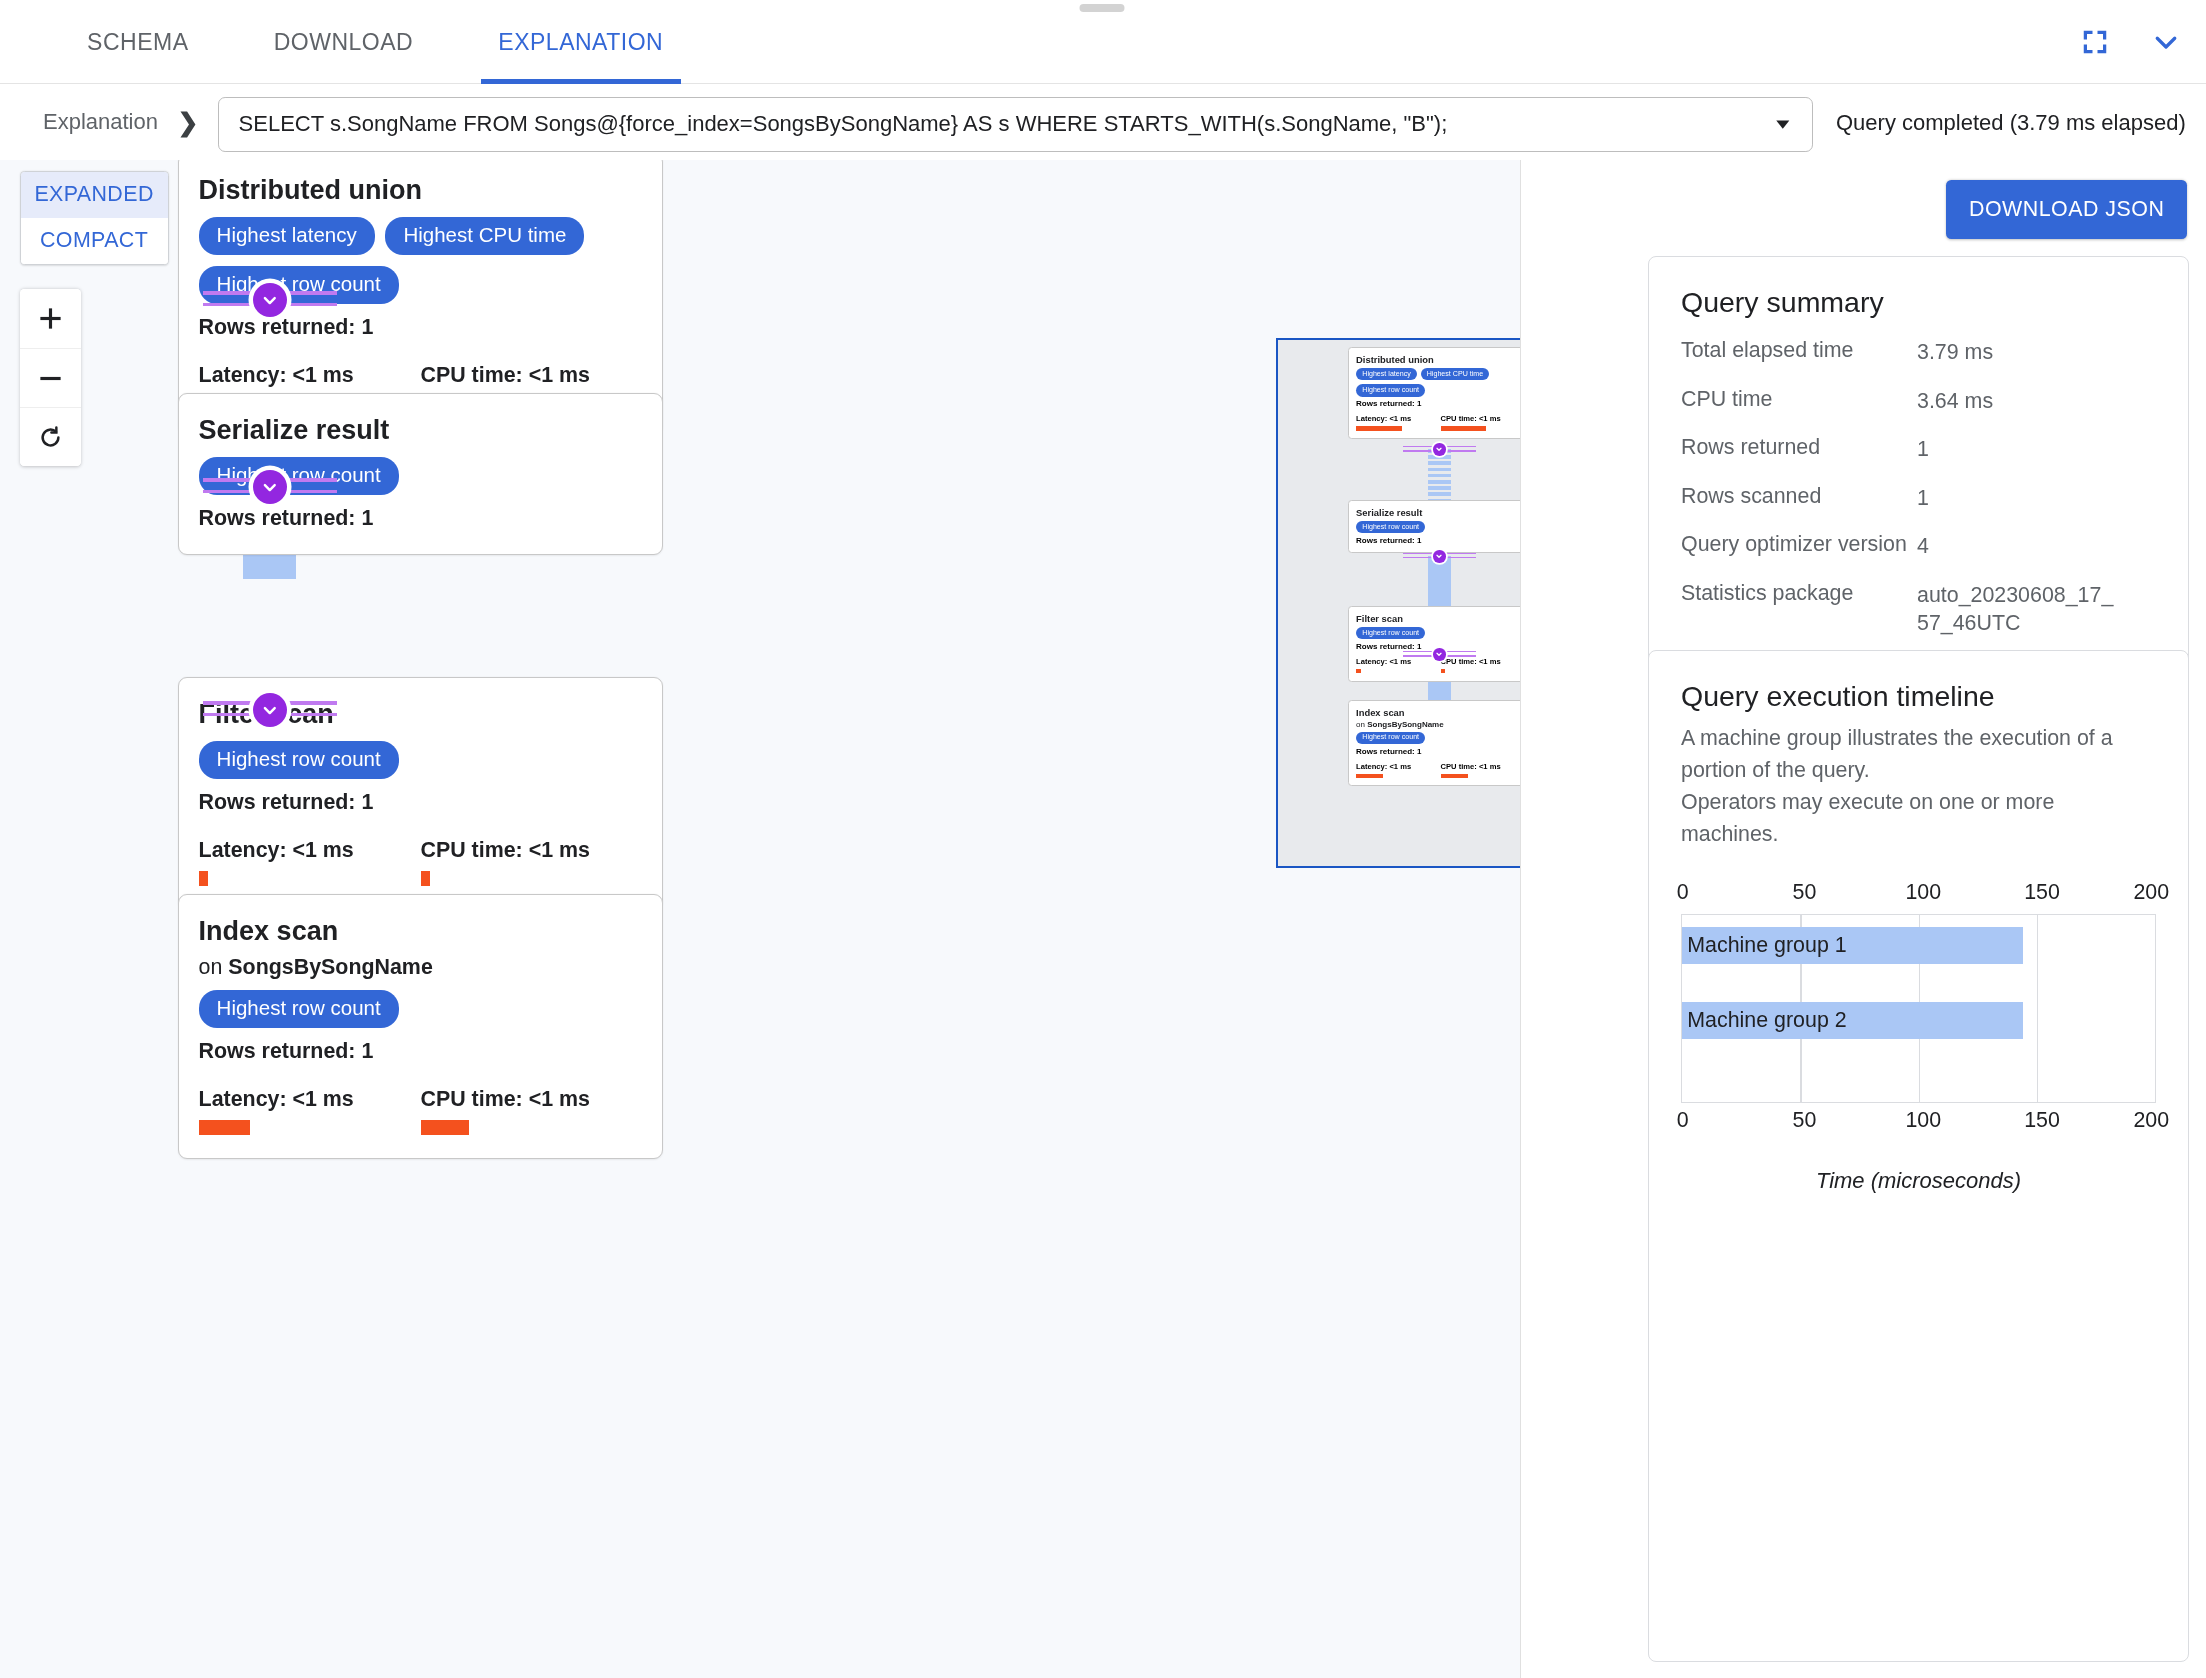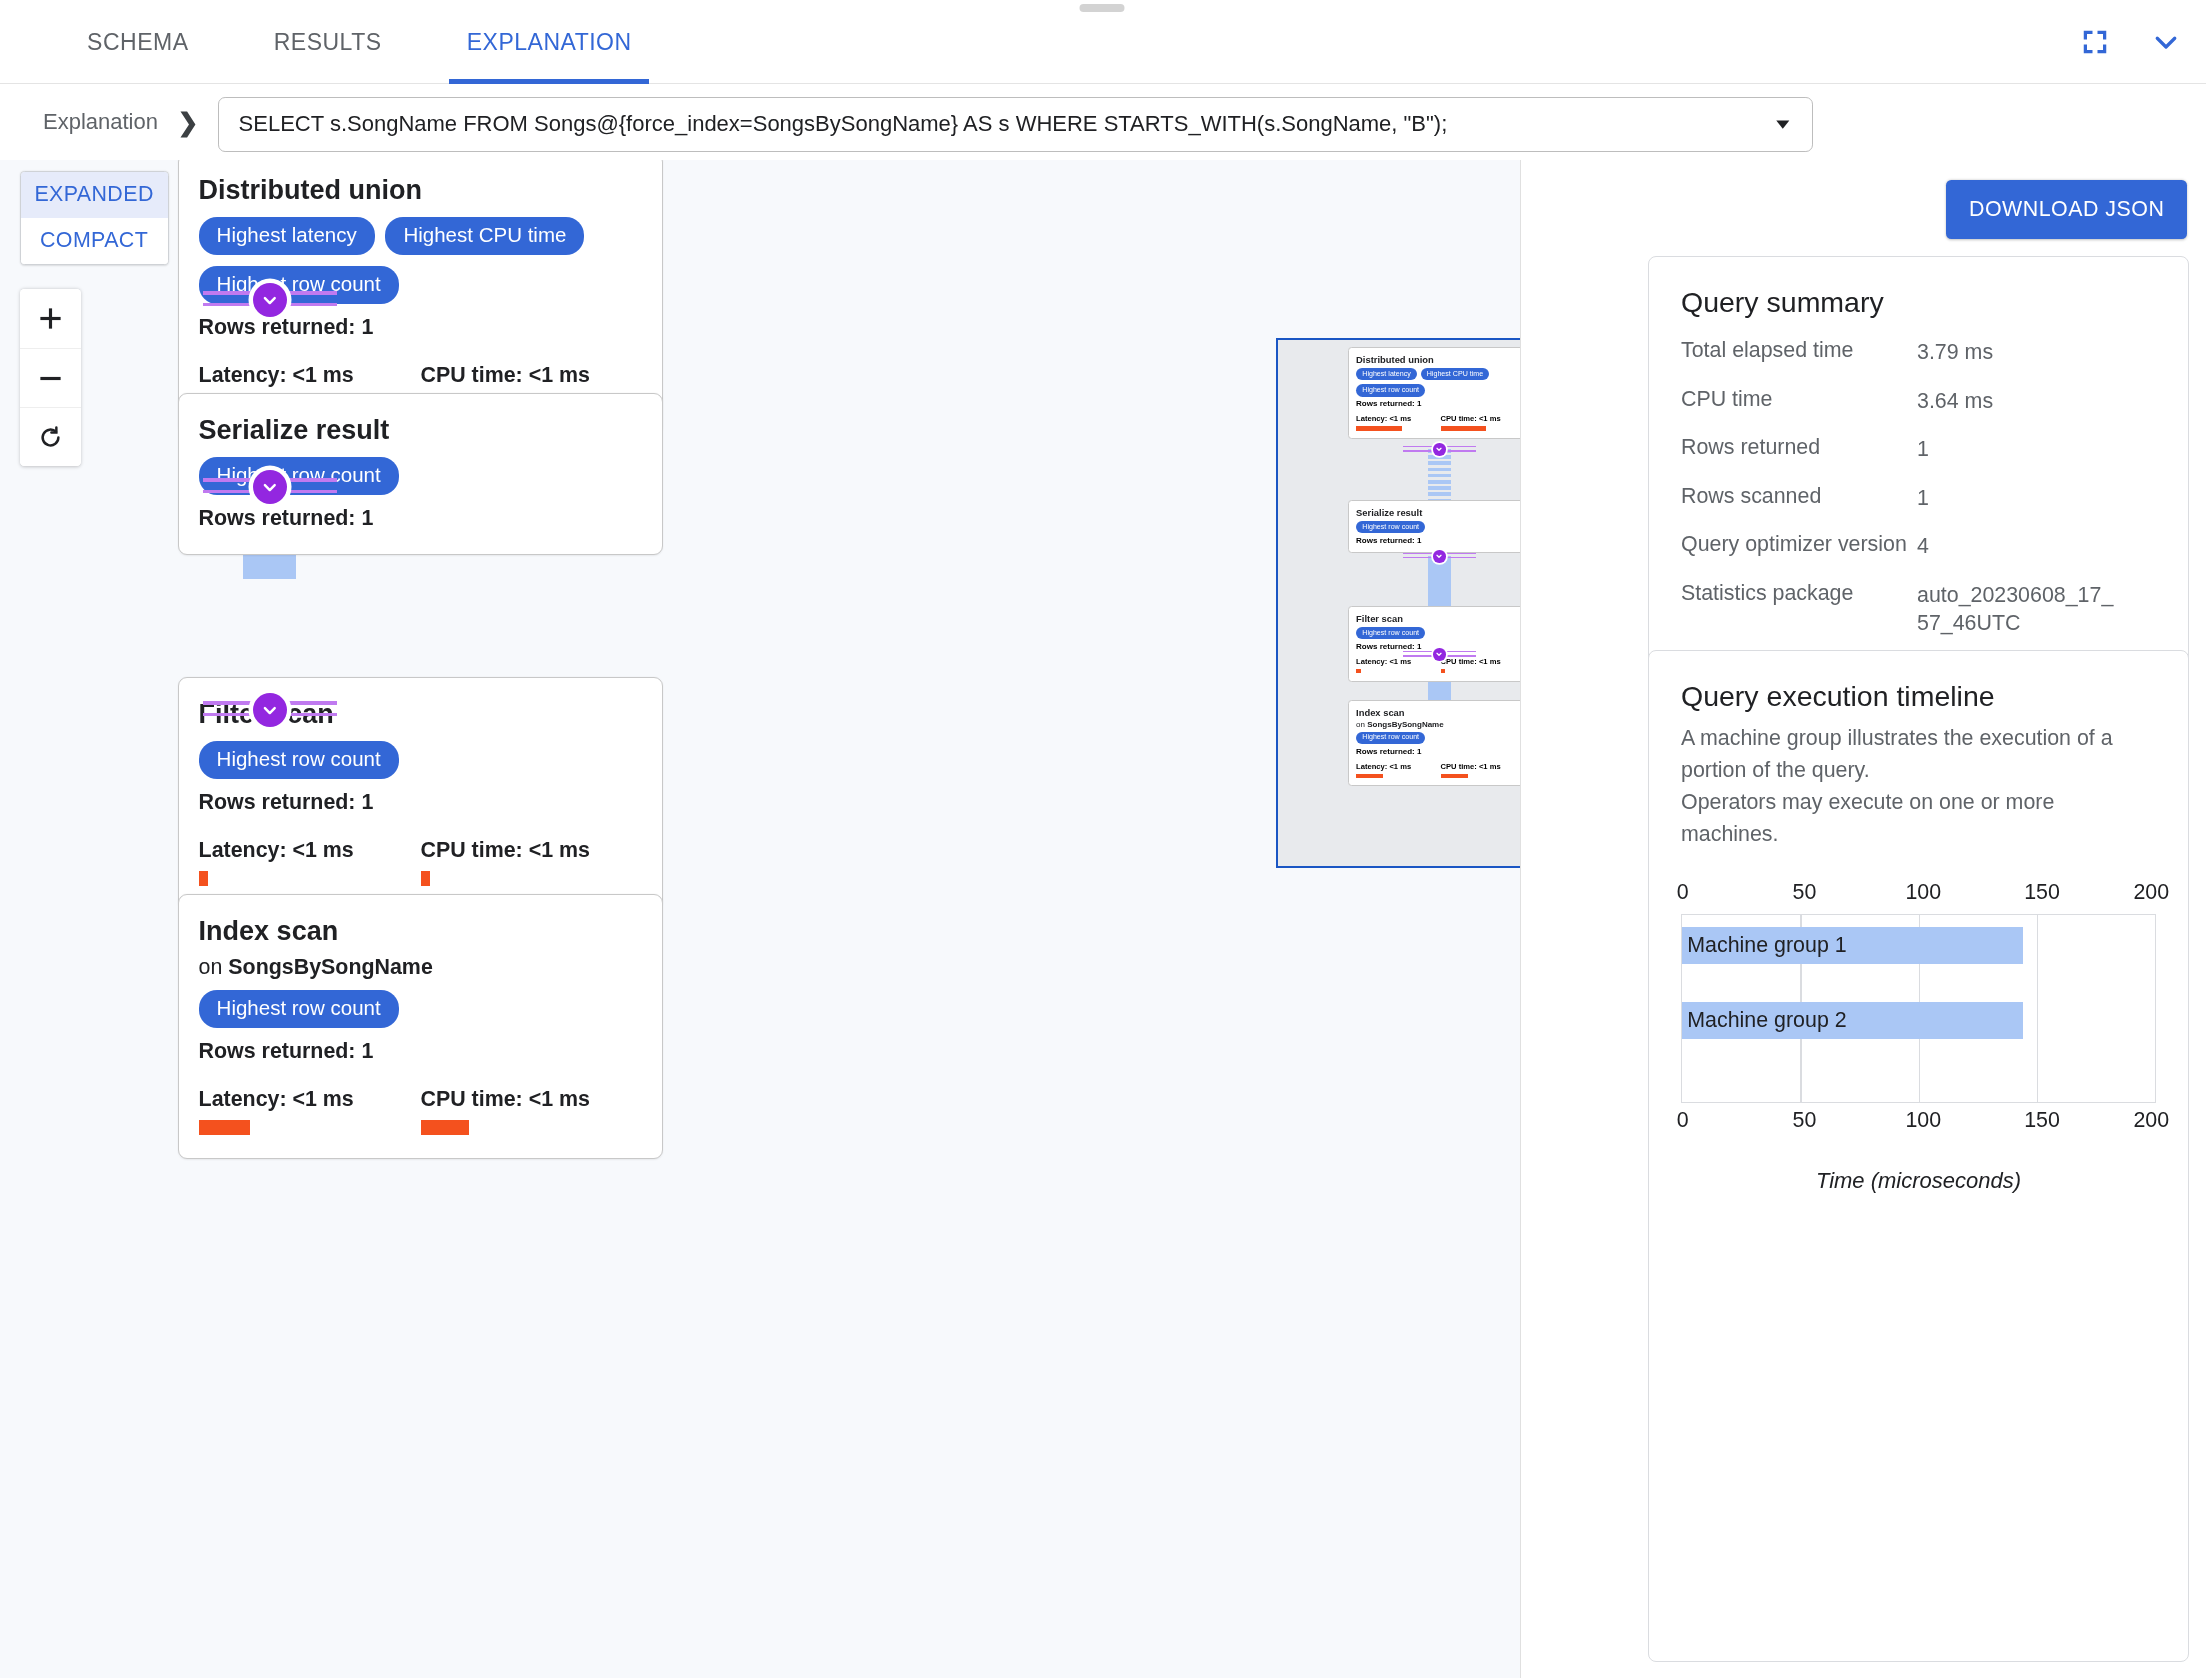--- a/index.html
+++ b/index.html
@@ -238,21 +238,21 @@
 
 <div class="tabbar">
   <div class="drag-handle-bar">
     <div class="drag-handle"></div>
   </div>
   <div class="tabs">
     <div class="tab">
         <span>SCHEMA</span>
       </div>
     <div class="tab">
-        <span>RESULTS</span>
+        <span>DOWNLOAD</span>
       </div>
     <div class="tab active">
         <span>EXPLANATION</span>
       </div>
   </div>
   <div class="topright">
     <div class="icon-btn">
       <svg width="30" height="30" viewBox="0 0 24 24" fill="#3367d6">
         <path d="M3 3h7v2.6H5.6V10H3V3zm11 0h7v7h-2.6V5.6H14V3zM3 14h2.6v4.4H10V21H3v-7zm15.4 0H21v7h-7v-2.6h4.4V14z"></path>
       </svg>
@@ -271,20 +271,21 @@
     <span class="chev-right">❯</span>
   </div>
   <div class="query-select">
     <span class="query-text">SELECT s.SongName FROM Songs@{force_index=SongsBySongName} AS s WHERE STARTS_WITH(s.SongName, "B");</span>
     <span class="query-caret">
       <svg width="19.6" height="19.6" viewBox="0 0 24 24" fill="#202124">
           <polygon points="4,8 20,8 12,18"></polygon>
         </svg>
     </span>
   </div>
+  <div class="query-status">Query completed (3.79 ms elapsed)</div>
 </div>
 
 <div class="main">
 
   <div class="canvas">
 
     <div class="view-toggle">
       <button class="active">EXPANDED</button>
       <button>COMPACT</button>
     </div>

